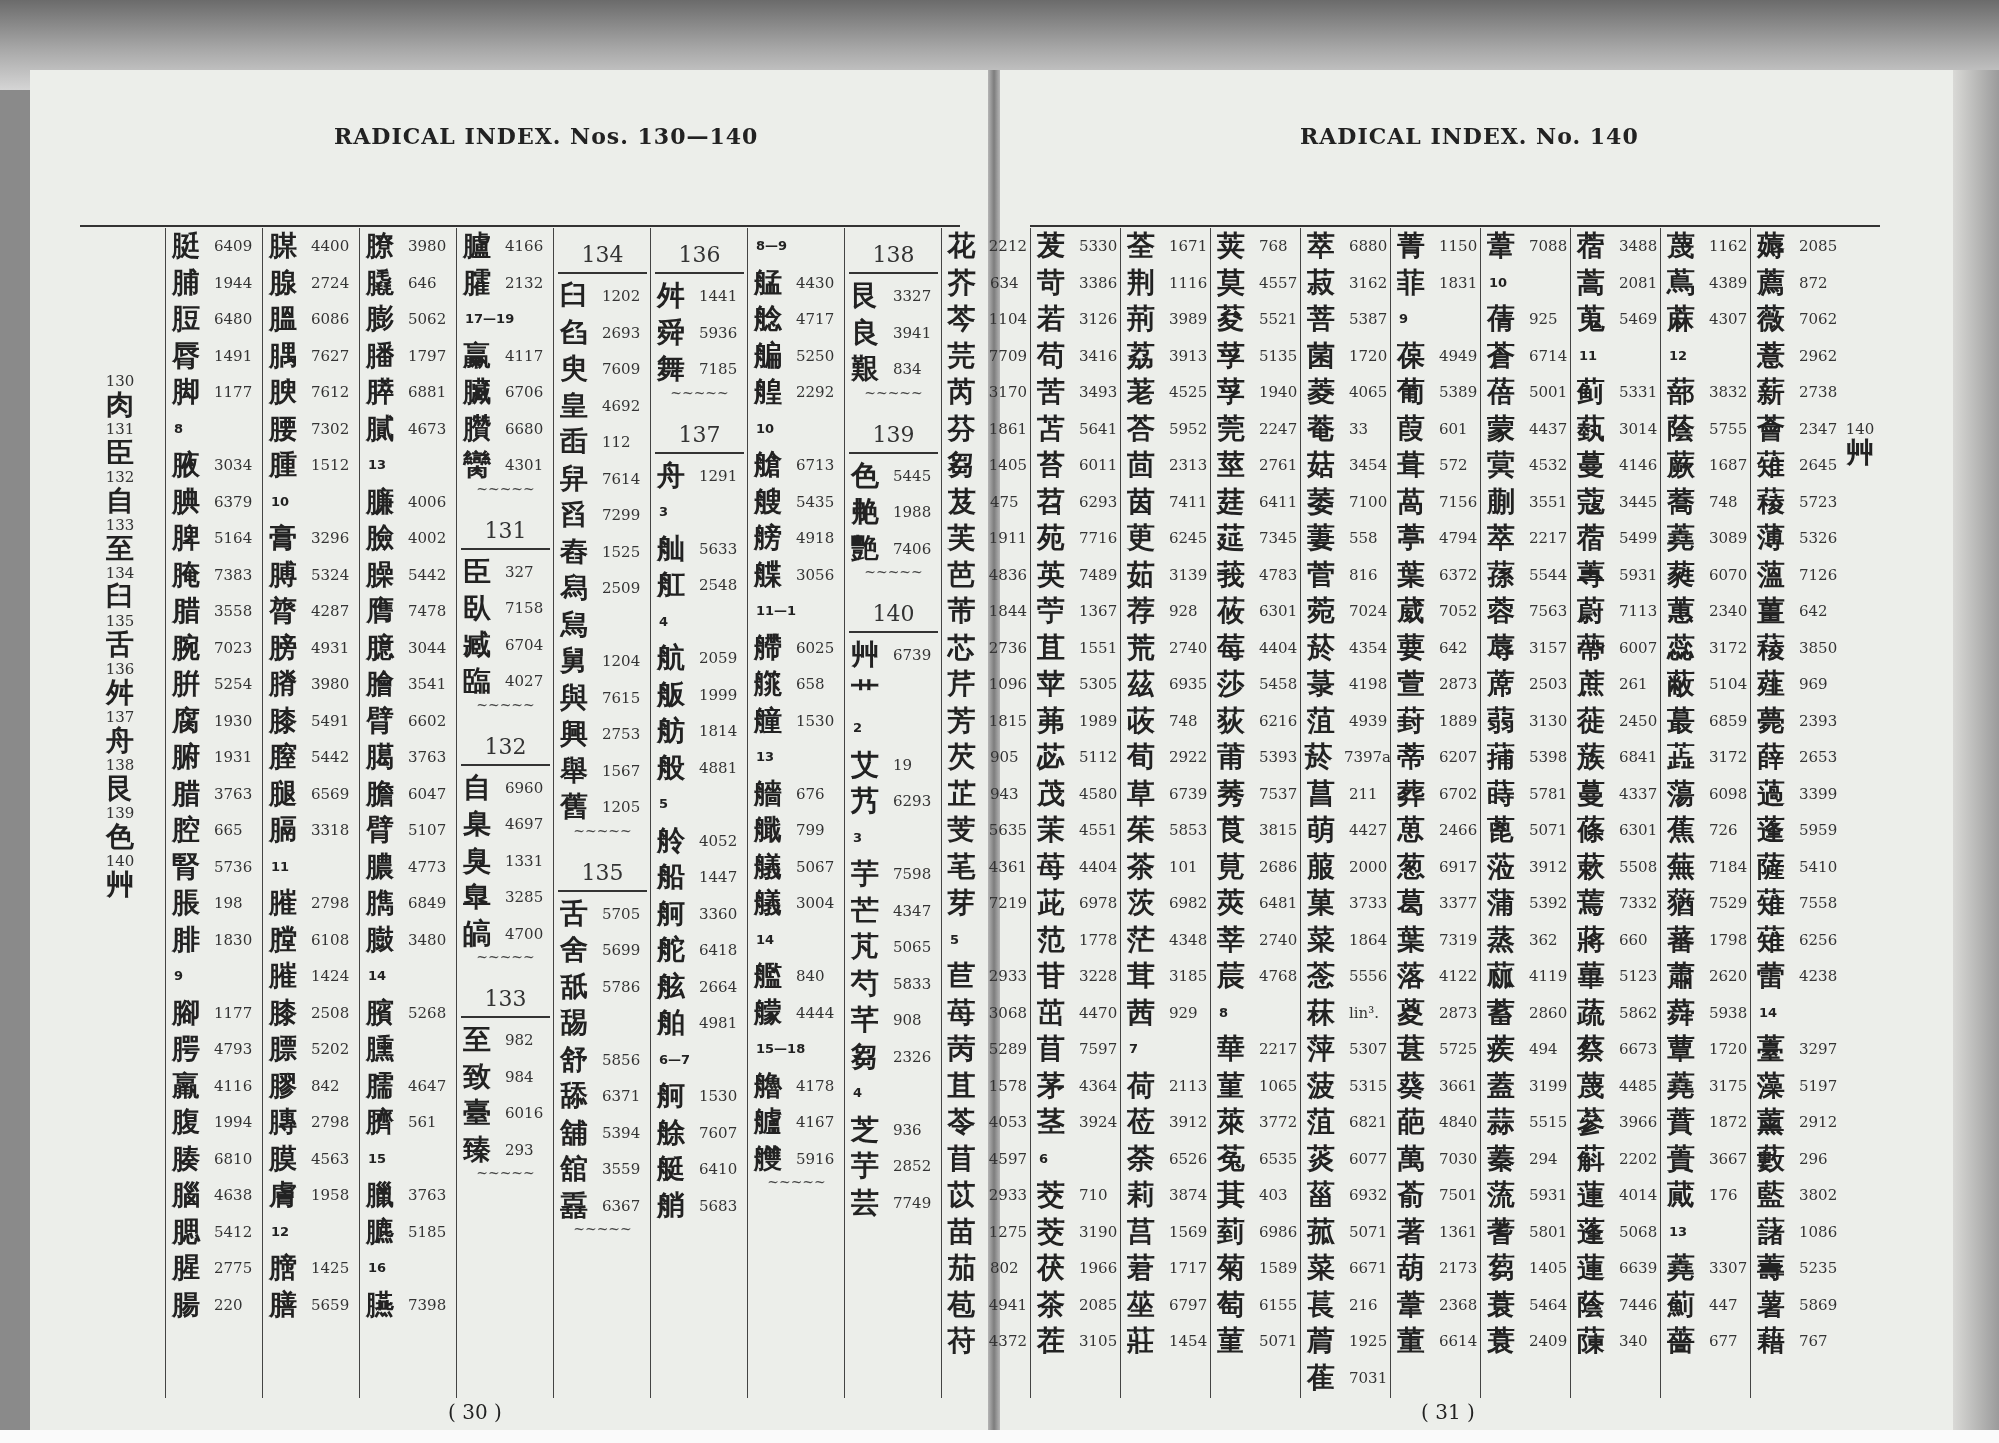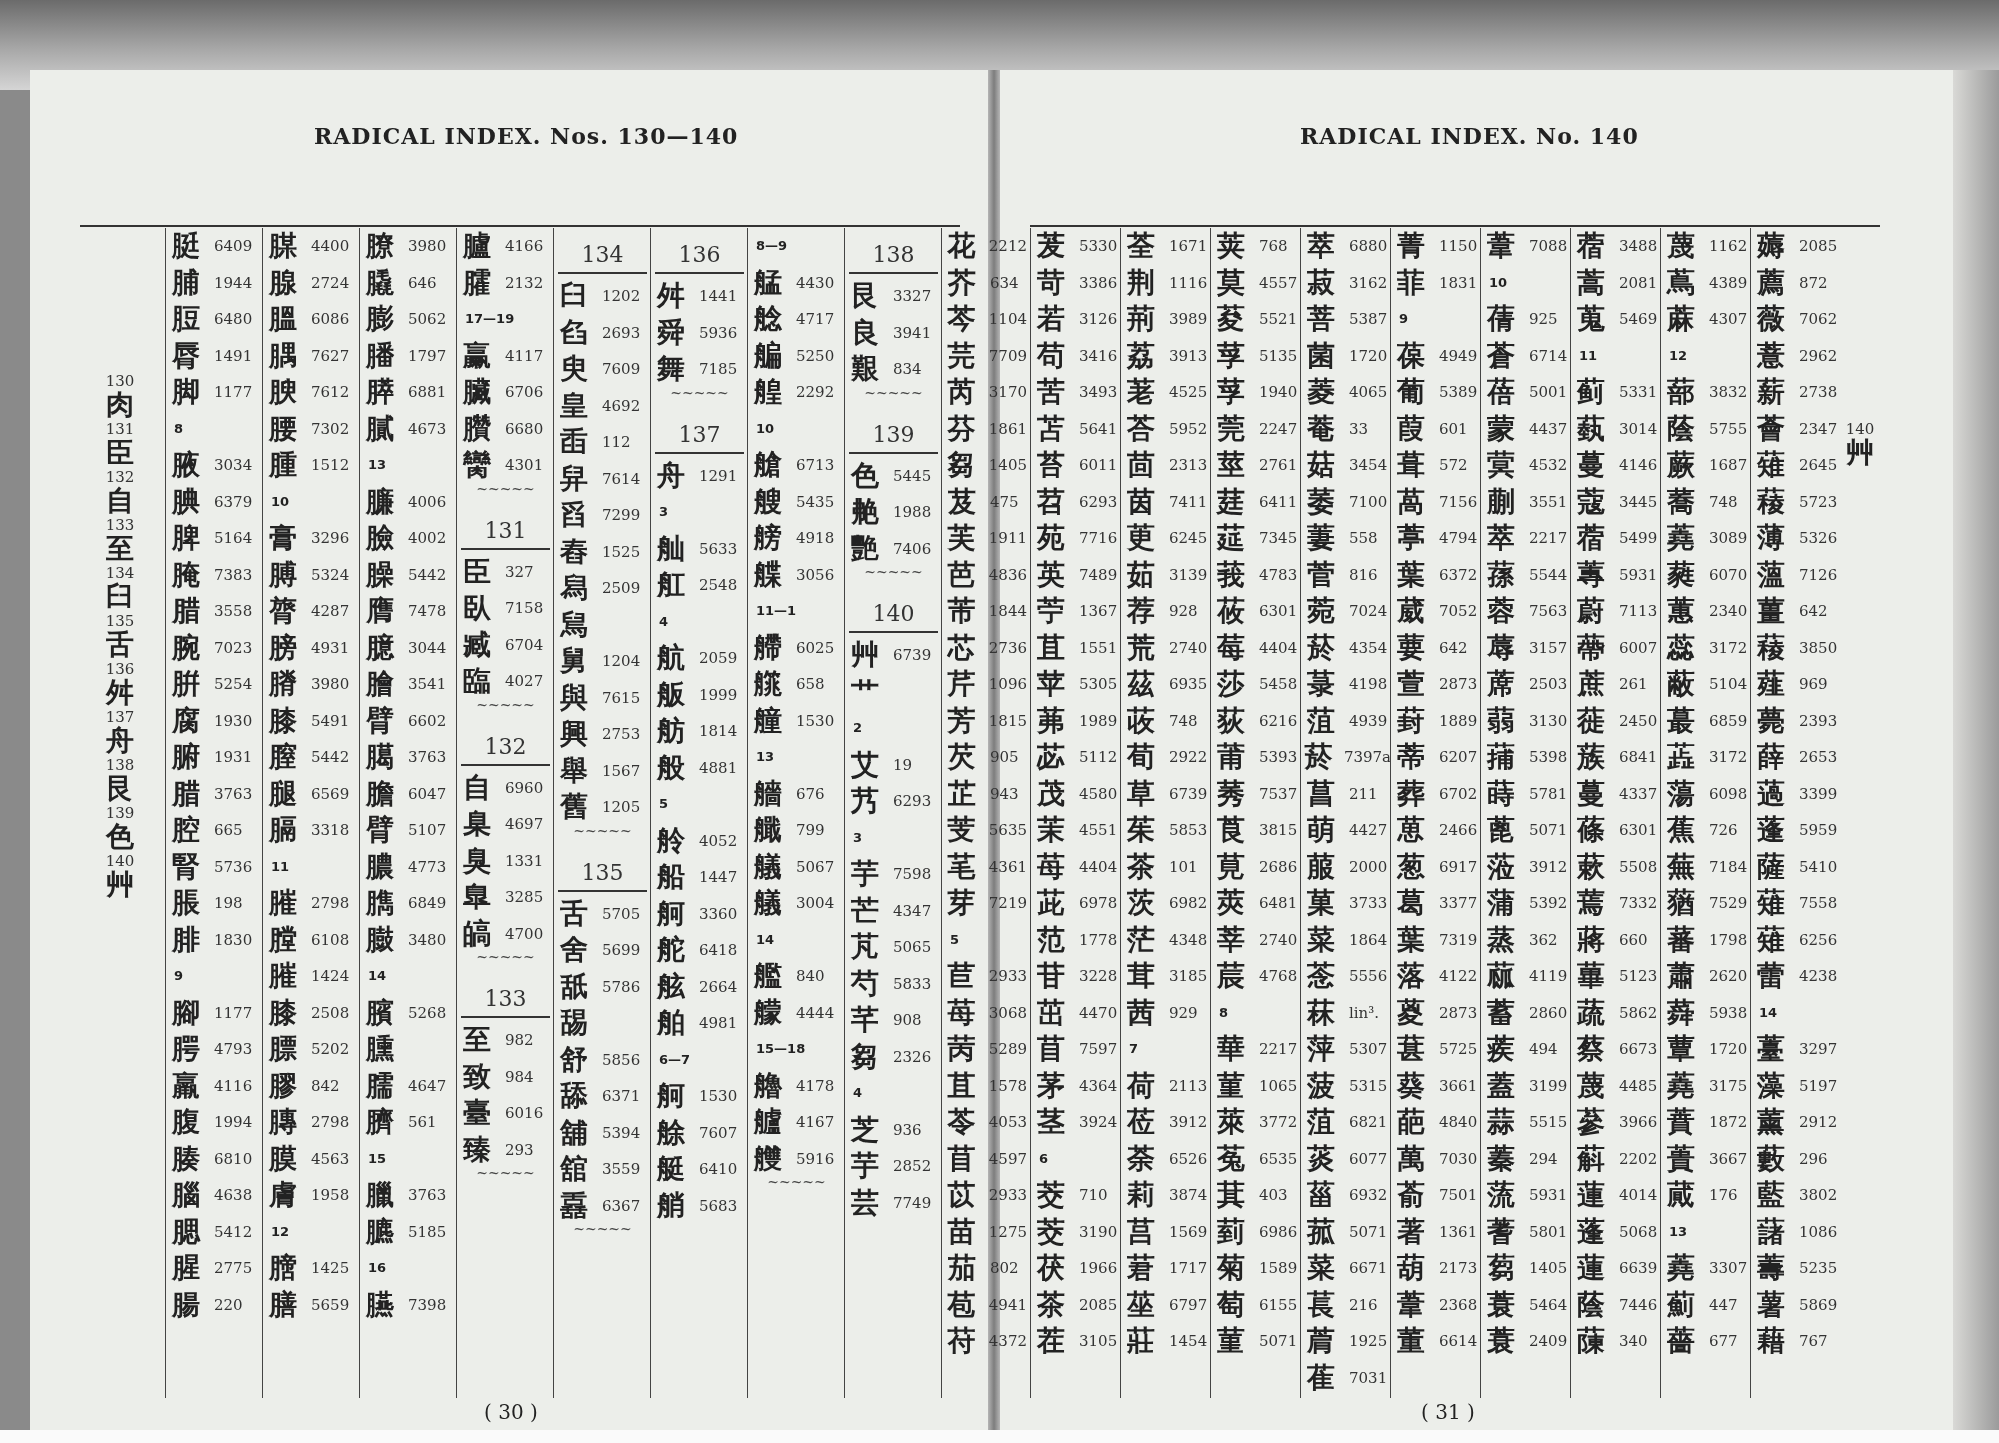--- a/index.html
+++ b/index.html
@@ -28,21 +28,21 @@
 </head>
 <body>
 
 <div class="topband"></div>
 <div class="page left"></div>
 <div class="page right"></div>
 <div class="gutter"></div>
 <div class="edge"></div>
 <div class="bottom"></div>
 
-<div class="hdr" style="left:314px;">RADICAL INDEX.  Nos. 130—140</div>
+<div class="hdr" style="left:334px;">RADICAL INDEX.  Nos. 130—140</div>
 <div class="hdr" style="left:1300px;">RADICAL INDEX.  No. 140</div>
 
 <div class="rule" style="left:80px;top:225px;width:880px;"></div>
 <div class="rule" style="left:1030px;top:225px;width:850px;"></div>
 
 <div id="left-side" class="side" style="left:95px;top:372px;width:50px;">
     <div class="n">130</div>
     <div class="r">肉</div>
     <div class="n">131</div>
     <div class="r">臣</div>
@@ -2093,14 +2093,14 @@
         <span class="ch">薯</span>
         <span class="num">5869</span>
       </div>
       <div class="entry">
         <span class="ch">藉</span>
         <span class="num">767</span>
       </div>
     </div>
   </div>
 
-<div class="pageno" style="left:484px;">( 30 )</div>
+<div class="pageno" style="left:448px;">( 30 )</div>
 <div class="pageno" style="left:1410px;margin-left:11px;">( 31 )</div>
 
 </body></html>

